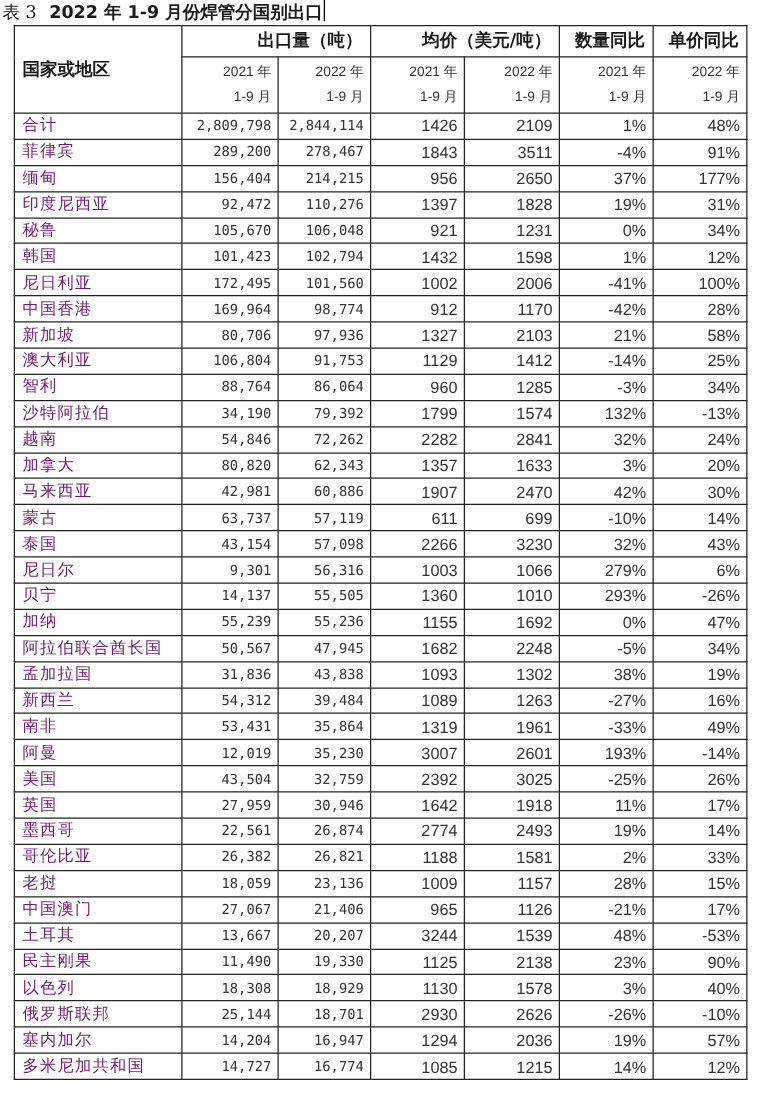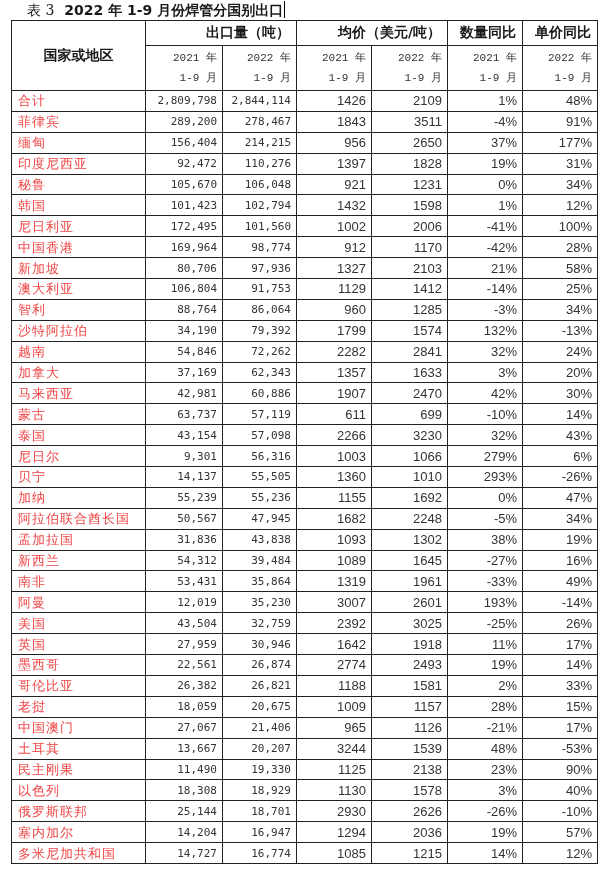--- a/index.html
+++ b/index.html
@@ -1,33 +1,33 @@
 <!DOCTYPE html>
 <html><head>
 <meta charset="utf-8">
 <style>
   html, body { margin: 0; padding: 0; background: #ffffff; }
   body { width: 608px; height: 894px; position: relative; overflow: hidden;
          font-family: "DejaVu Sans", "Liberation Sans", sans-serif; color: #1a1a1a; }
   .title { position: absolute; left: 2px; top: 0px; height: 20px; line-height: 20px;
-           font-size: 14px; white-space: nowrap; margin-left: 25px; }
+           font-size: 14px; white-space: nowrap; }
   .title .lead { font-weight: normal; margin-right: 10px; font-family: "DejaVu Serif", serif; }
   .title .main { font-weight: bold; }
   .title .cursor { display: inline-block; width: 1px; height: 17px; background: #000; vertical-align: -3px; margin-left: 1px; }
   table { position: absolute; left: 11px; top: 20px; border-collapse: collapse;
           table-layout: fixed; width: 586px; }
   td, th { border: 1px solid #222; padding: 0 4px; overflow: hidden; white-space: nowrap; }
   th { font-weight: bold; font-size: 14px; }
   .h1 th { height: 24px; text-align: right; padding-right: 6px; }
-  .h1 th.rowhead { text-align: center; padding-left: 6px; }
+  .h1 th.rowhead { text-align: left; padding-left: 6px; }
   .h2 td { height: 44px; text-align: right; font-size: 11px; line-height: 20px; color: #333;
-           font-family: Liberation Mono, monospace; padding-right: 5px; }
+           font-family: Liberation Sans, sans-serif; padding-right: 5px; }
   .h2 td span { display: block; }
   tbody td { height: 19.9px; font-size: 12px; line-height: 19px; }
-  tbody td.name { text-align: left; padding-left: 6px; font-size: 13px; letter-spacing: 1px; color: #ef4444; }
+  tbody td.name { text-align: left; padding-left: 6px; font-size: 13px; letter-spacing: 1px; color: #701a75; }
   tbody td.num { text-align: right; padding-right: 5px; font-family: "DejaVu Sans Mono", monospace; font-size: 11px; color: #333; }
   tbody td.val { text-align: right; padding-right: 5px; font-family: "Liberation Sans", sans-serif; font-size: 13px; color: #333; }
 </style>
 </head>
 <body>
 
 <div class="title">
   <span class="lead">表 3</span><span class="main">2022 年 1-9 月份焊管分国别出口</span><span class="cursor"></span>
 </div>
 
@@ -189,21 +189,21 @@
         <td class="name">越南</td>
         <td class="num">54,846</td>
         <td class="num">72,262</td>
         <td class="val">2282</td>
         <td class="val">2841</td>
         <td class="val">32%</td>
         <td class="val">24%</td>
       </tr>
       <tr>
         <td class="name">加拿大</td>
-        <td class="num">37,169</td>
+        <td class="num">80,820</td>
         <td class="num">62,343</td>
         <td class="val">1357</td>
         <td class="val">1633</td>
         <td class="val">3%</td>
         <td class="val">20%</td>
       </tr>
       <tr>
         <td class="name">马来西亚</td>
         <td class="num">42,981</td>
         <td class="num">60,886</td>
@@ -273,21 +273,21 @@
         <td class="val">1093</td>
         <td class="val">1302</td>
         <td class="val">38%</td>
         <td class="val">19%</td>
       </tr>
       <tr>
         <td class="name">新西兰</td>
         <td class="num">54,312</td>
         <td class="num">39,484</td>
         <td class="val">1089</td>
-        <td class="val">1645</td>
+        <td class="val">1263</td>
         <td class="val">-27%</td>
         <td class="val">16%</td>
       </tr>
       <tr>
         <td class="name">南非</td>
         <td class="num">53,431</td>
         <td class="num">35,864</td>
         <td class="val">1319</td>
         <td class="val">1961</td>
         <td class="val">-33%</td>
@@ -334,21 +334,21 @@
         <td class="num">26,382</td>
         <td class="num">26,821</td>
         <td class="val">1188</td>
         <td class="val">1581</td>
         <td class="val">2%</td>
         <td class="val">33%</td>
       </tr>
       <tr>
         <td class="name">老挝</td>
         <td class="num">18,059</td>
-        <td class="num">20,675</td>
+        <td class="num">23,136</td>
         <td class="val">1009</td>
         <td class="val">1157</td>
         <td class="val">28%</td>
         <td class="val">15%</td>
       </tr>
       <tr>
         <td class="name">中国澳门</td>
         <td class="num">27,067</td>
         <td class="num">21,406</td>
         <td class="val">965</td>

